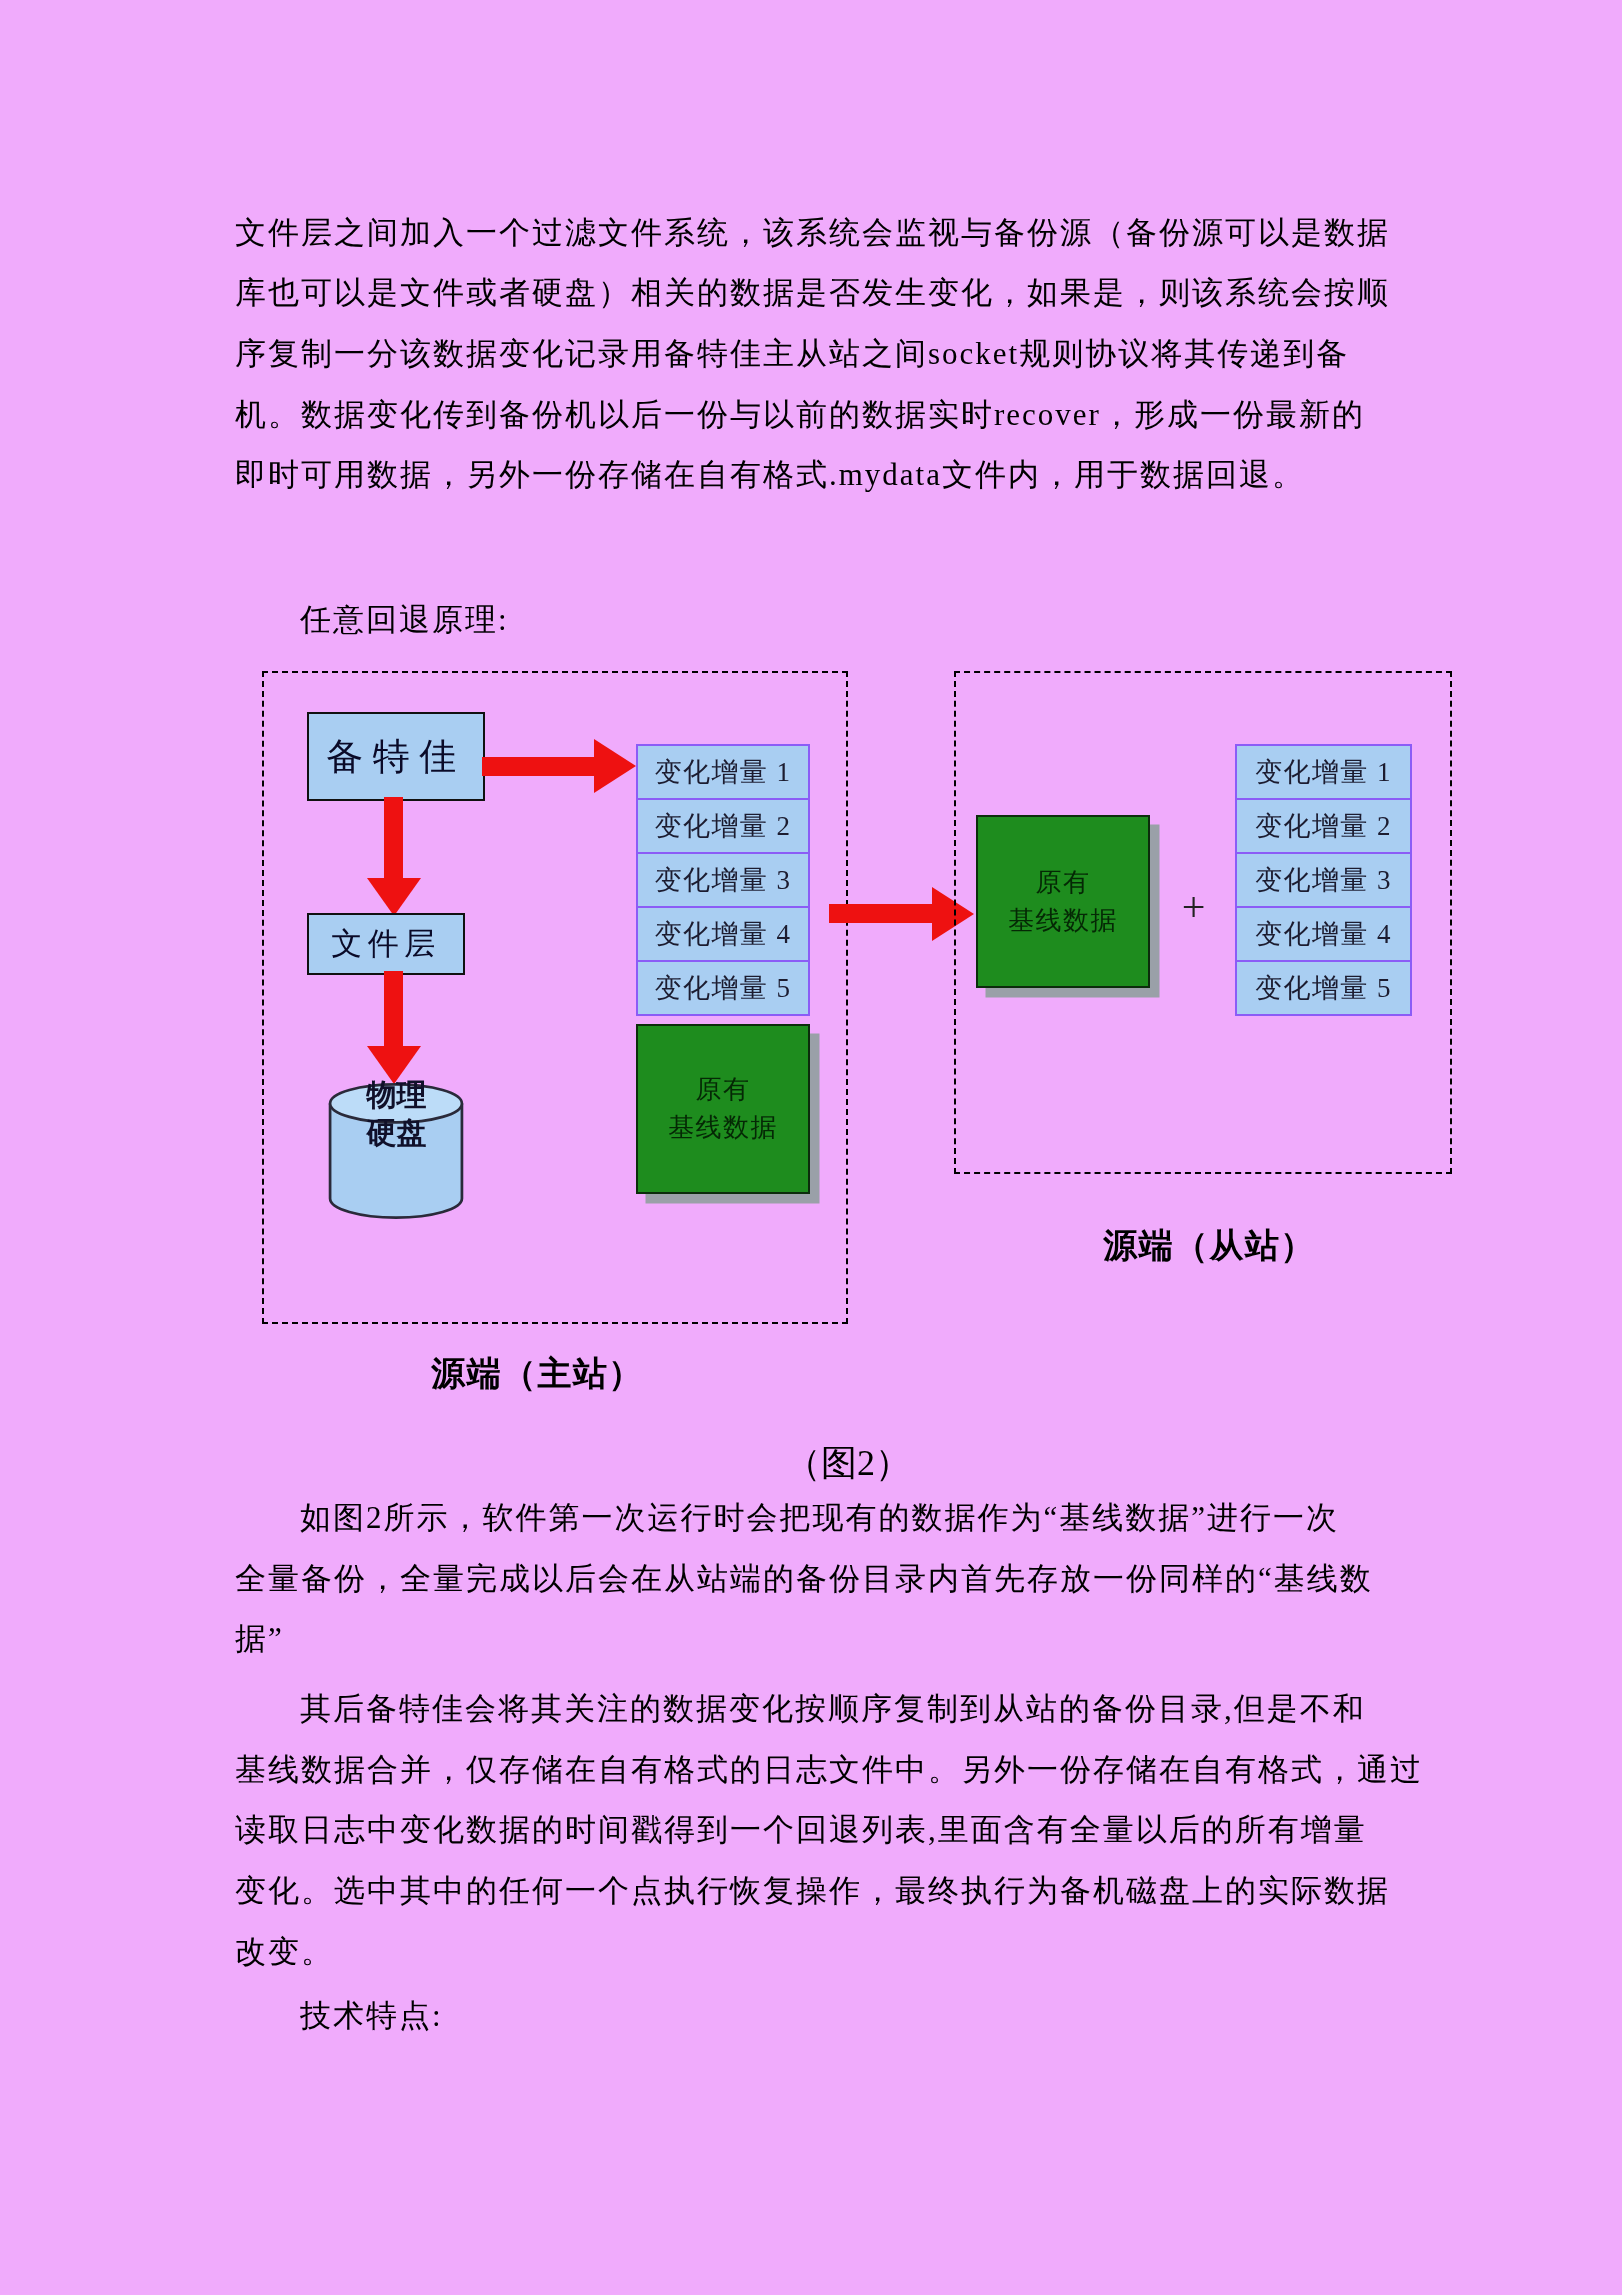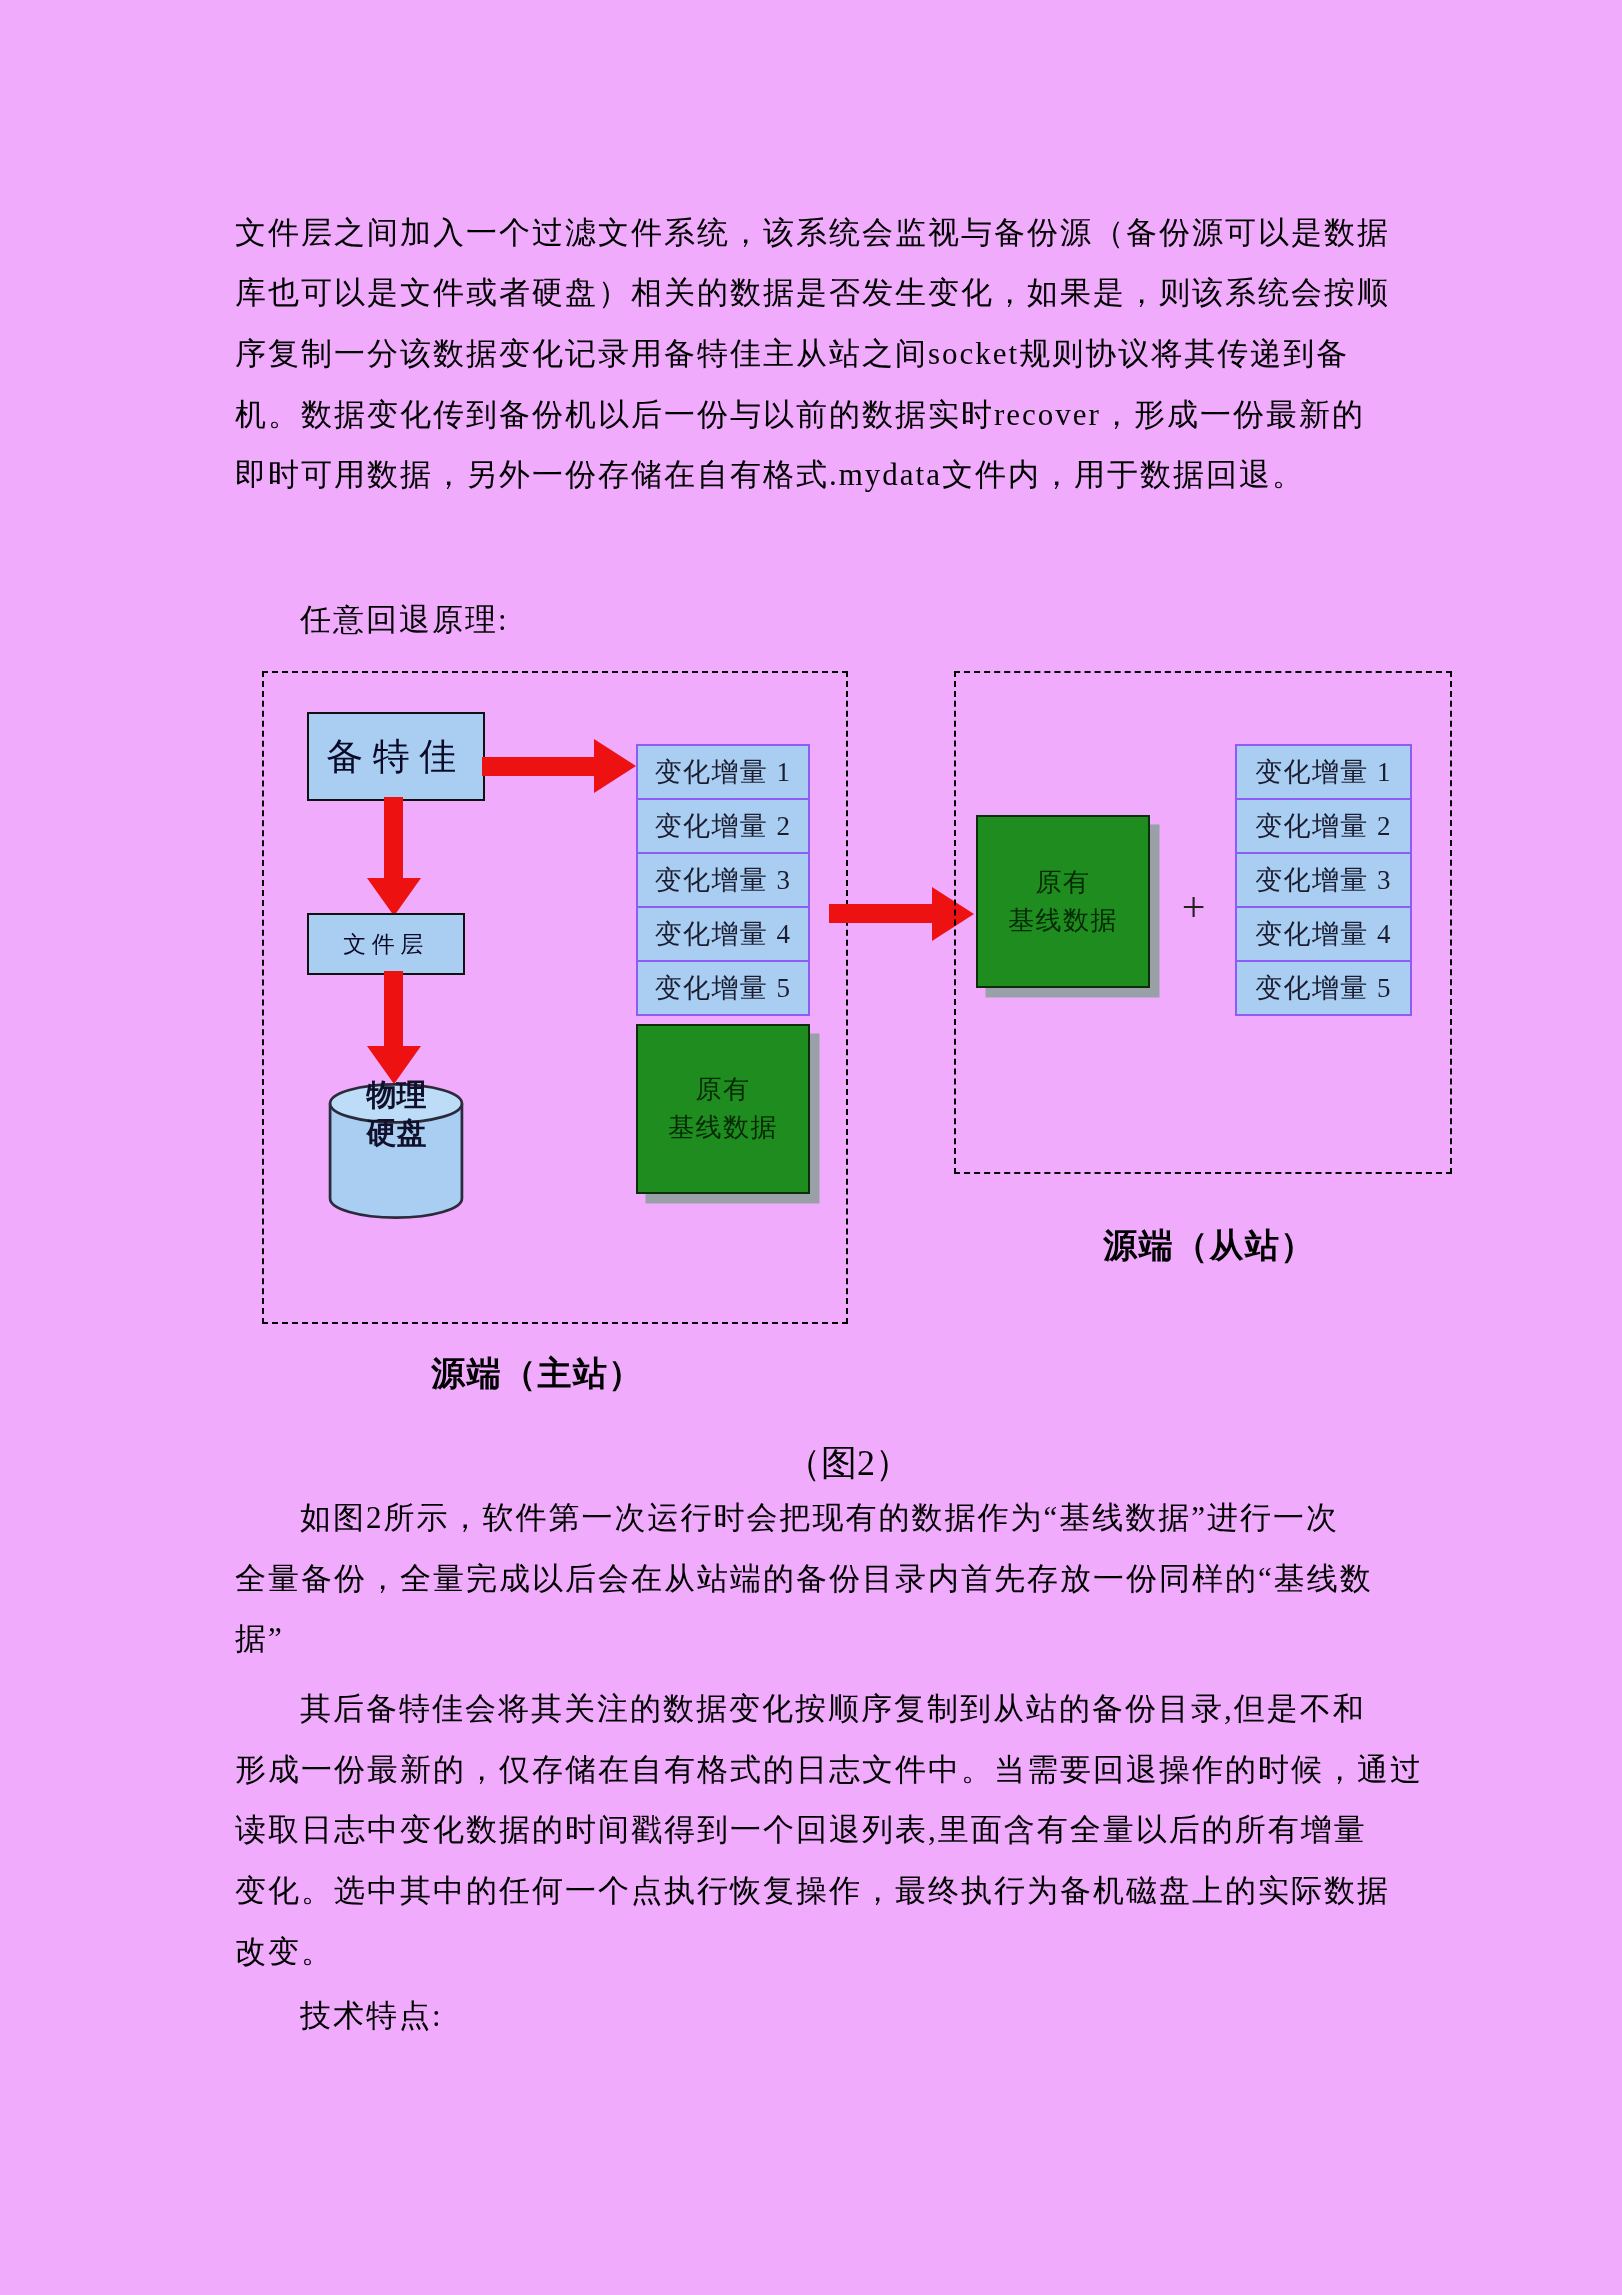--- a/index.html
+++ b/index.html
@@ -76,21 +76,21 @@
     <div class="dashedbox" style="left:262px;top:671px;width:582px;height:649px"></div>
 
     <div class="bluebox" style="left:307px;top:712px;width:174px;height:85px;font-size:37px;letter-spacing:9.5px">备特佳</div>
 
     <div class="shaft" style="left:482px;top:757px;width:115px;height:19px"></div>
     <div class="head-right" style="left:594px;top:739px"></div>
 
     <div class="shaft" style="left:384px;top:797px;width:19px;height:82px"></div>
     <div class="head-down" style="left:367px;top:878px"></div>
 
-    <div class="bluebox" style="left:307px;top:913px;width:154px;height:58px;font-size:23px;letter-spacing:5.5px">文件层</div>
+    <div class="bluebox" style="left:307px;top:913px;width:154px;height:58px;font-size:31px;letter-spacing:5.5px">文件层</div>
 
     <div class="shaft" style="left:384px;top:971px;width:19px;height:76px"></div>
     <div class="head-down" style="left:367px;top:1046px"></div>
 
     <svg class="cyl" style="left:327px;top:1081px" width="138" height="140" viewBox="0 0 202 206">
       <path d="M4 33 L4 173 A97 28 0 0 0 198 173 L198 33" fill="#a9cef2" stroke="#2a2a3a" stroke-width="4"></path>
       <ellipse cx="101" cy="33" rx="97" ry="28" fill="#bcdcf8" stroke="#2a2a3a" stroke-width="4"></ellipse>
     </svg>
     <div class="cyl-label" style="left:329px;top:1076px;width:135px">
       <div>物理</div>
@@ -134,21 +134,21 @@
     <div class="stationlabel" style="left:1005px;top:1223px">源端（从站）</div>
   </div>
 
   <div class="caption" style="left:705px;top:1439px">（图2）</div>
 
   <div class="textline indent" style="top:1487px">如图2所示，软件第一次运行时会把现有的数据作为“基线数据”进行一次</div>
   <div class="textline" style="top:1548px">全量备份，全量完成以后会在从站端的备份目录内首先存放一份同样的“基线数</div>
   <div class="textline" style="top:1608px">据”</div>
 
   <div class="textline indent" style="top:1678px">其后备特佳会将其关注的数据变化按顺序复制到从站的备份目录,但是不和</div>
-  <div class="textline" style="top:1739px">形成一份最新的，仅存储在自有格式的日志文件中。当需要回退操作的时候，通过</div>
+  <div class="textline" style="top:1739px">基线数据合并，仅存储在自有格式的日志文件中。另外一份存储在自有格式，通过</div>
   <div class="textline" style="top:1799px">读取日志中变化数据的时间戳得到一个回退列表,里面含有全量以后的所有增量</div>
   <div class="textline" style="top:1860px">变化。选中其中的任何一个点执行恢复操作，最终执行为备机磁盘上的实际数据</div>
   <div class="textline" style="top:1921px">改变。</div>
 
   <div class="textline indent" style="top:1985px">技术特点:</div>
 
 </div>
 
 
 </body></html>

